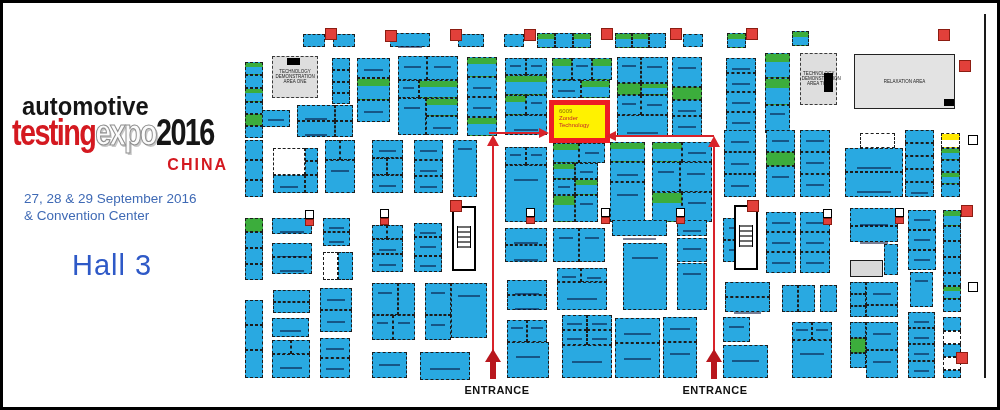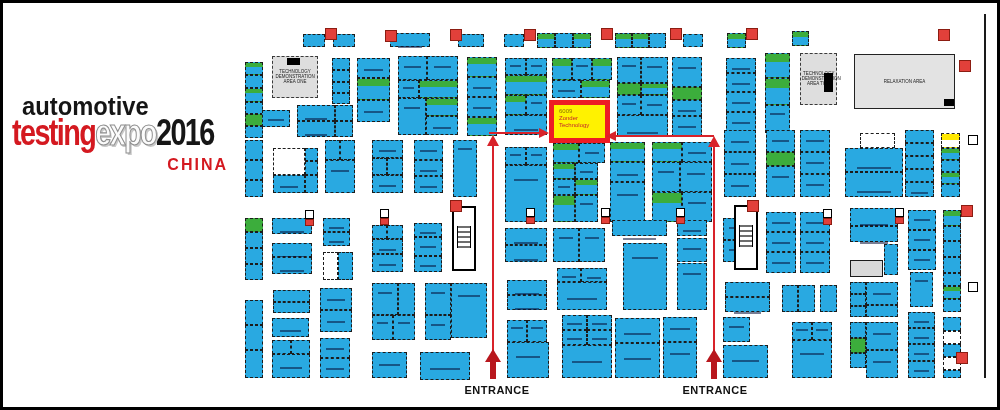--- a/index.html
+++ b/index.html
@@ -79,21 +79,24 @@
 <div id="plan">
 
   <div class="logo-automotive">automotive</div>
   <div class="logo-row">
     <span class="logo-testing">testing</span>
       <span class="logo-expo">expo</span>
       <span class="logo-year">2016</span>
   </div>
   <div class="logo-china">CHINA</div>
   <div class="event-details">
-  </div>
+    <div>27, 28 &amp; 29 September 2016</div>
+    <div>&amp; Convention Center</div>
+  </div>
+  <div class="hall-label">Hall 3</div>
 
   <div class="area" style="position: absolute; left: 272px; top: 56px; width: 46px; height: 42px;">
     <span class="area-label">TECHNOLOGY DEMONSTRATION AREA ONE</span>
   </div>
   <div class="area-marker" style="position: absolute; left: 287px; top: 58px; width: 13px; height: 7px;"></div>
 
   <div class="area" style="position: absolute; left: 800px; top: 53px; width: 37px; height: 52px;">
     <span class="area-label">TECHNOLOGY DEMONSTRATION AREA TWO</span>
   </div>
   <div class="area-marker" style="position: absolute; left: 824px; top: 73px; width: 9px; height: 19px;"></div>

